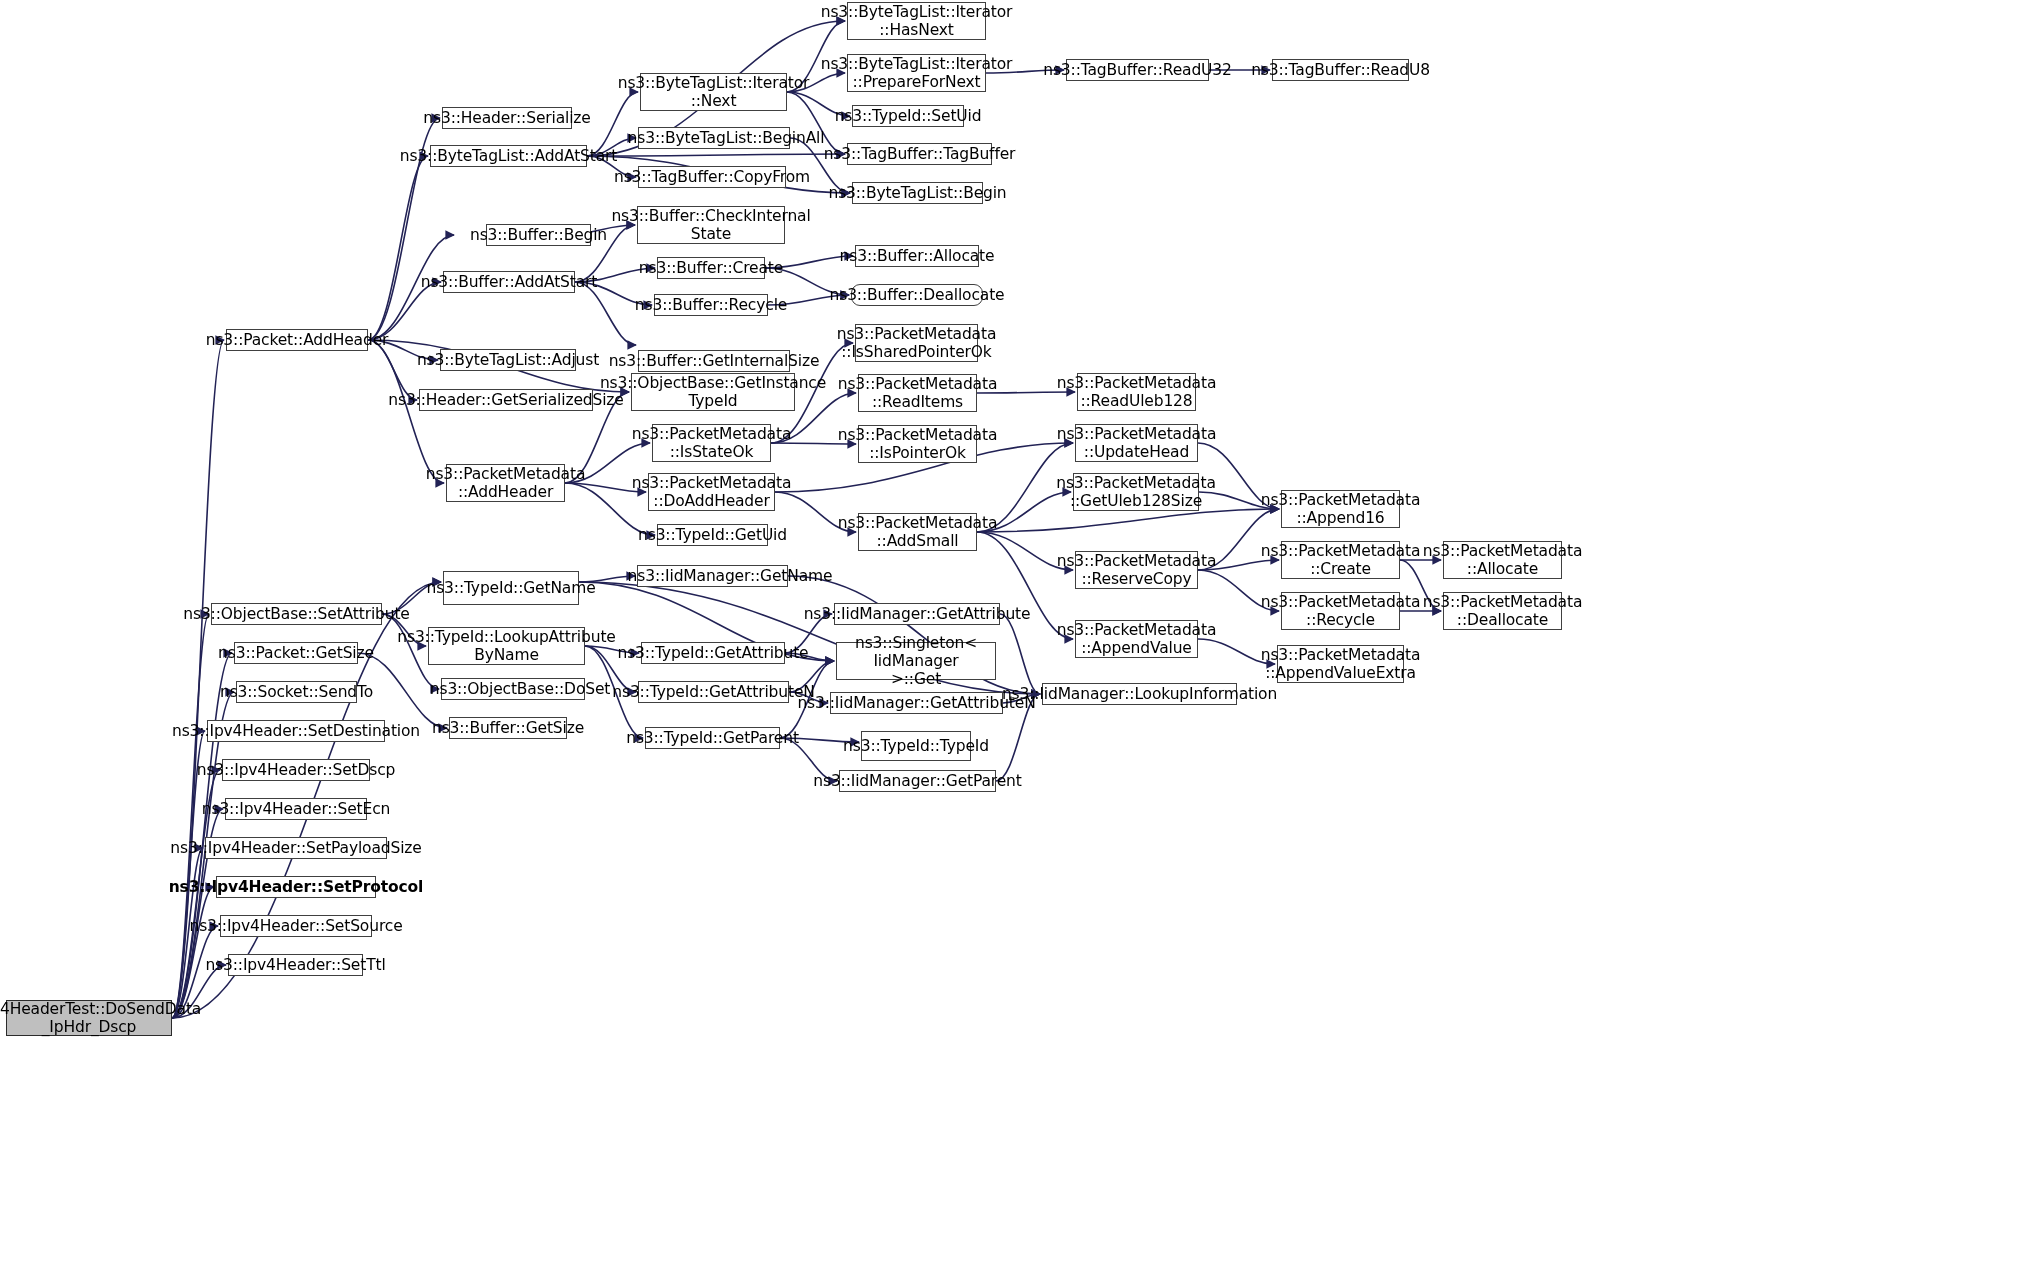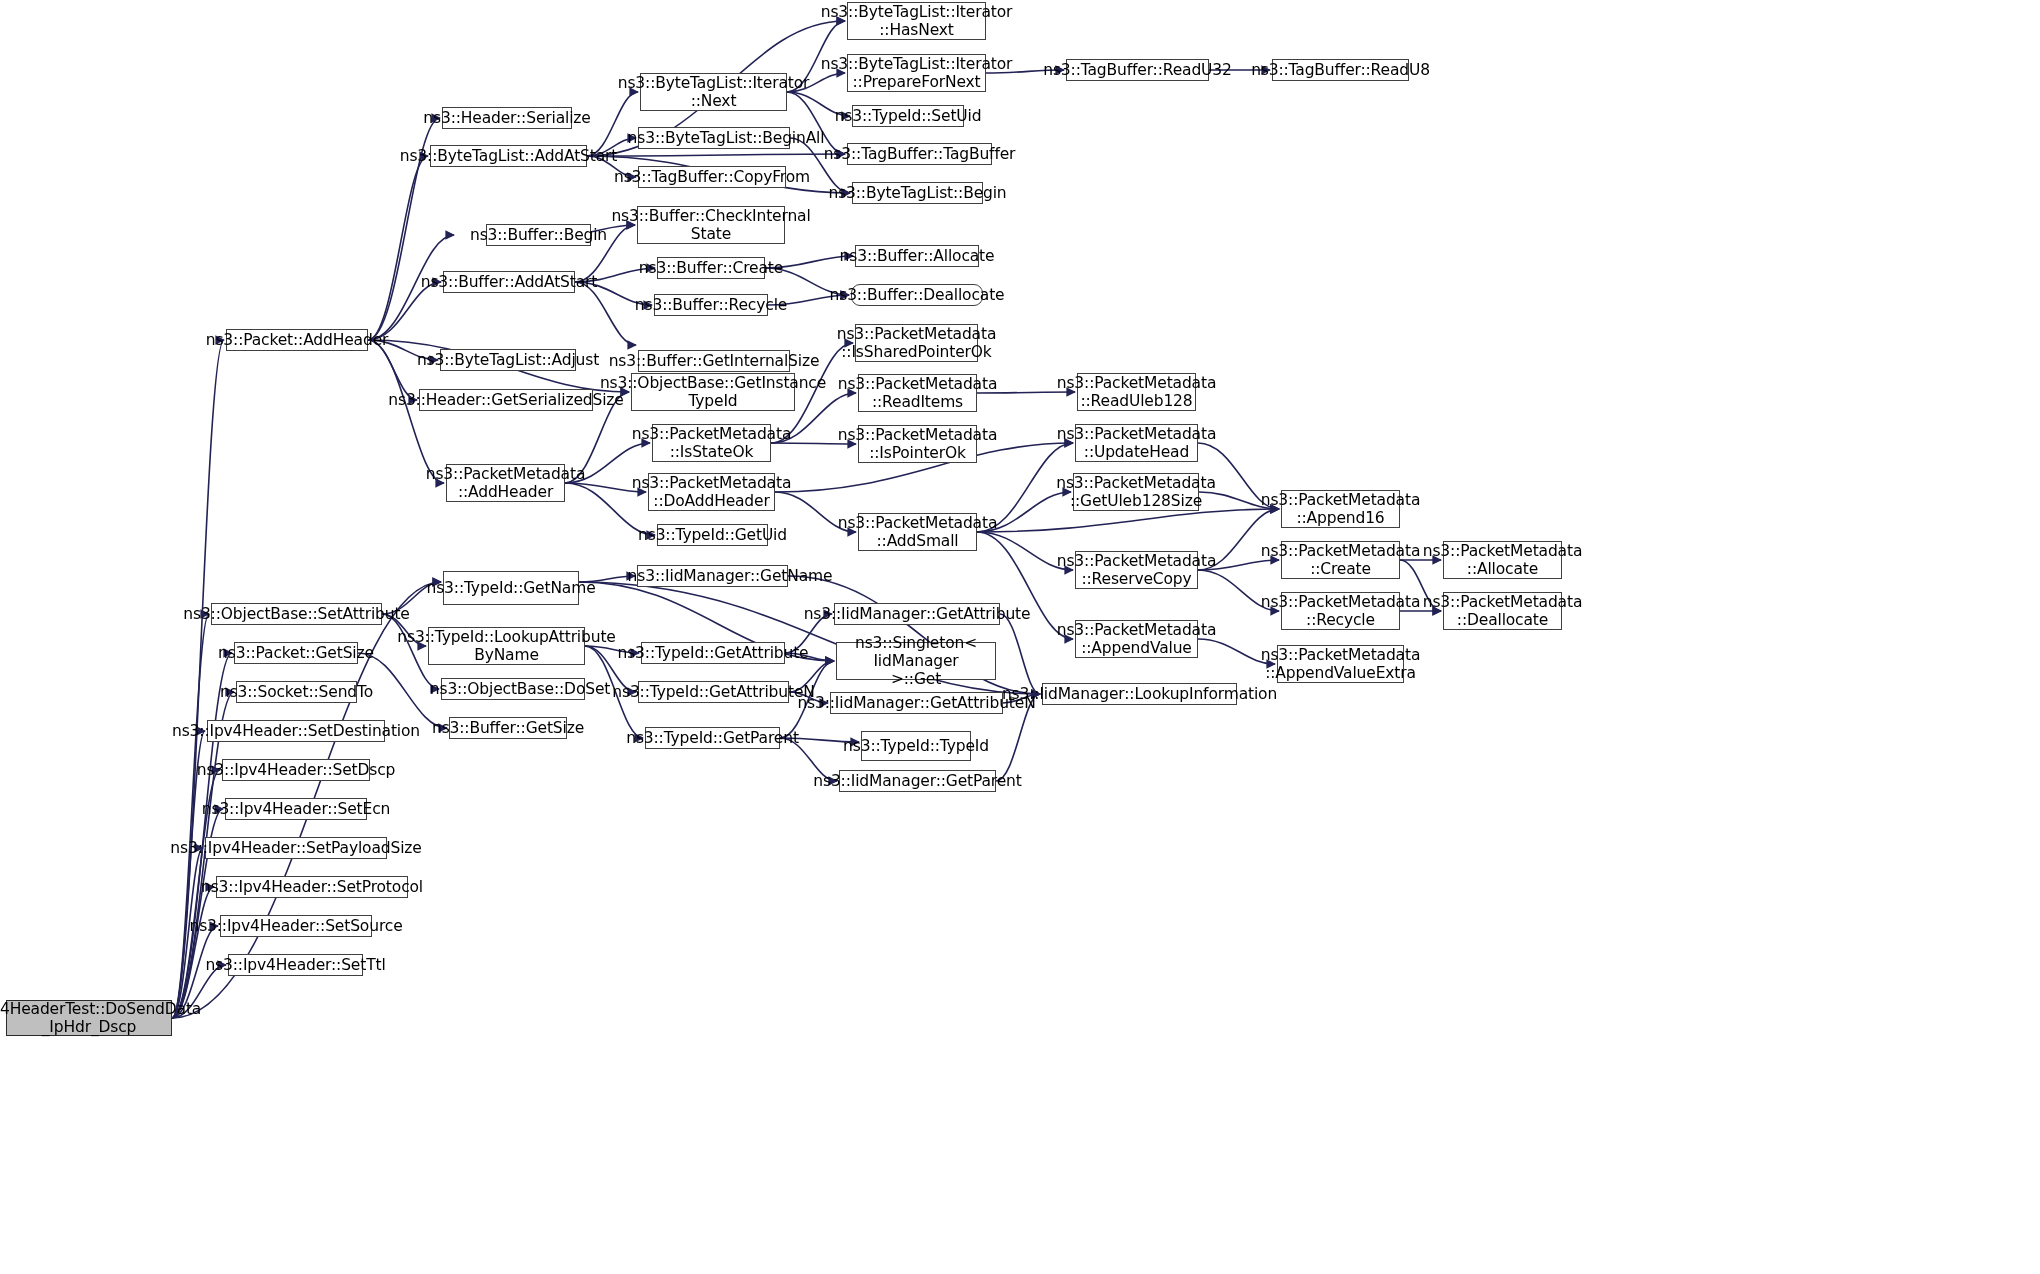--- a/index.html
+++ b/index.html
@@ -147,21 +147,21 @@
       <div class="node root" style="left: 6px; top: 1000px; width: 166px; height: 36px;">Ipv4HeaderTest::DoSendData
 _IpHdr_Dscp</div>
       <div class="node" style="left: 226px; top: 329px; width: 142px; height: 22px;">ns3::Packet::AddHeader</div>
       <div class="node" style="left: 211px; top: 603px; width: 171px; height: 22px;">ns3::ObjectBase::SetAttribute</div>
       <div class="node" style="left: 234px; top: 642px; width: 124px; height: 22px;">ns3::Packet::GetSize</div>
       <div class="node" style="left: 236px; top: 681px; width: 121px; height: 22px;">ns3::Socket::SendTo</div>
       <div class="node" style="left: 207px; top: 720px; width: 178px; height: 22px;">ns3::Ipv4Header::SetDestination</div>
       <div class="node" style="left: 222px; top: 759px; width: 148px; height: 22px;">ns3::Ipv4Header::SetDscp</div>
       <div class="node" style="left: 225px; top: 798px; width: 142px; height: 22px;">ns3::Ipv4Header::SetEcn</div>
       <div class="node" style="left: 205px; top: 837px; width: 182px; height: 22px;">ns3::Ipv4Header::SetPayloadSize</div>
-      <div class="node" style="left: 216px; top: 876px; width: 192px; height: 22px;">ns3::Ipv4Header::SetProtocol</div>
+      <div class="node" style="left: 216px; top: 876px; width: 160px; height: 22px; font-weight: bold;">ns3::Ipv4Header::SetProtocol</div>
       <div class="node" style="left: 220px; top: 915px; width: 152px; height: 22px;">ns3::Ipv4Header::SetSource</div>
       <div class="node" style="left: 228px; top: 954px; width: 135px; height: 22px;">ns3::Ipv4Header::SetTtl</div>
       <div class="node" style="left: 442px; top: 107px; width: 130px; height: 22px;">ns3::Header::Serialize</div>
       <div class="node" style="left: 430px; top: 145px; width: 157px; height: 22px;">ns3::ByteTagList::AddAtStart</div>
       <div class="node" style="left: 456px; top: 224px; width: 105px; height: 22px; margin-left: 30px;">ns3::Buffer::Begin</div>
       <div class="node" style="left: 443px; top: 271px; width: 132px; height: 22px;">ns3::Buffer::AddAtStart</div>
       <div class="node" style="left: 440px; top: 349px; width: 136px; height: 22px;">ns3::ByteTagList::Adjust</div>
       <div class="node" style="left: 419px; top: 389px; width: 174px; height: 22px;">ns3::Header::GetSerializedSize</div>
       <div class="node" style="left: 446px; top: 464px; width: 119px; height: 38px;">ns3::PacketMetadata
 ::AddHeader</div>

